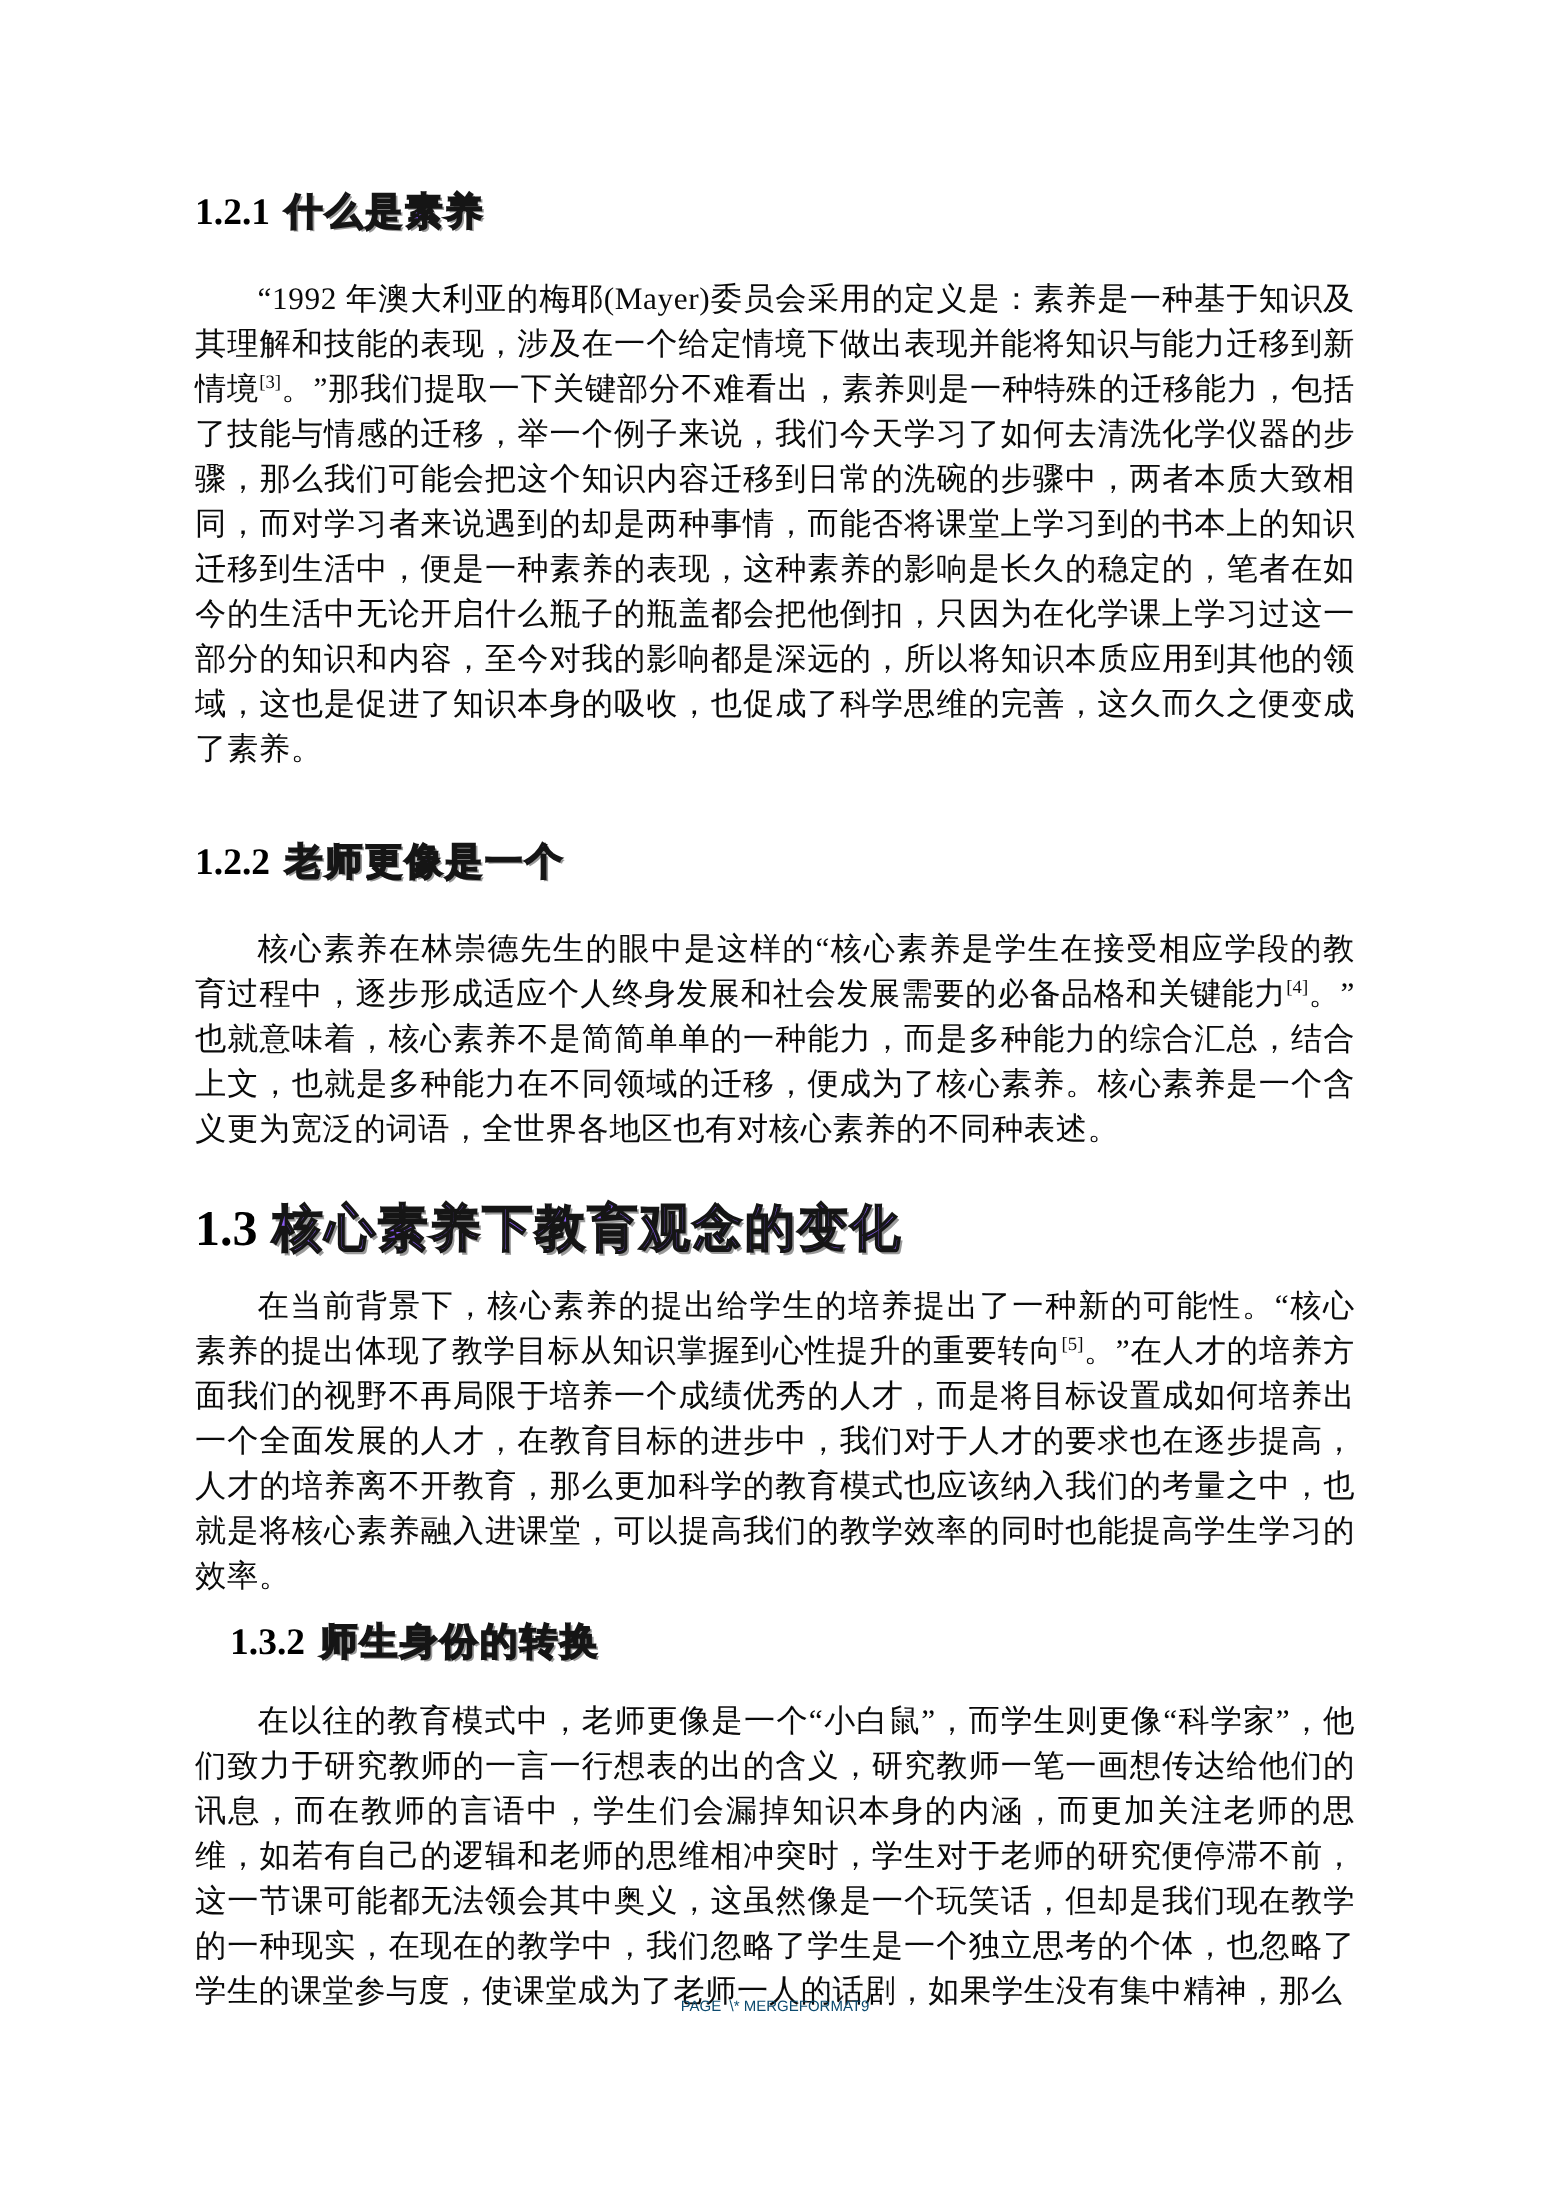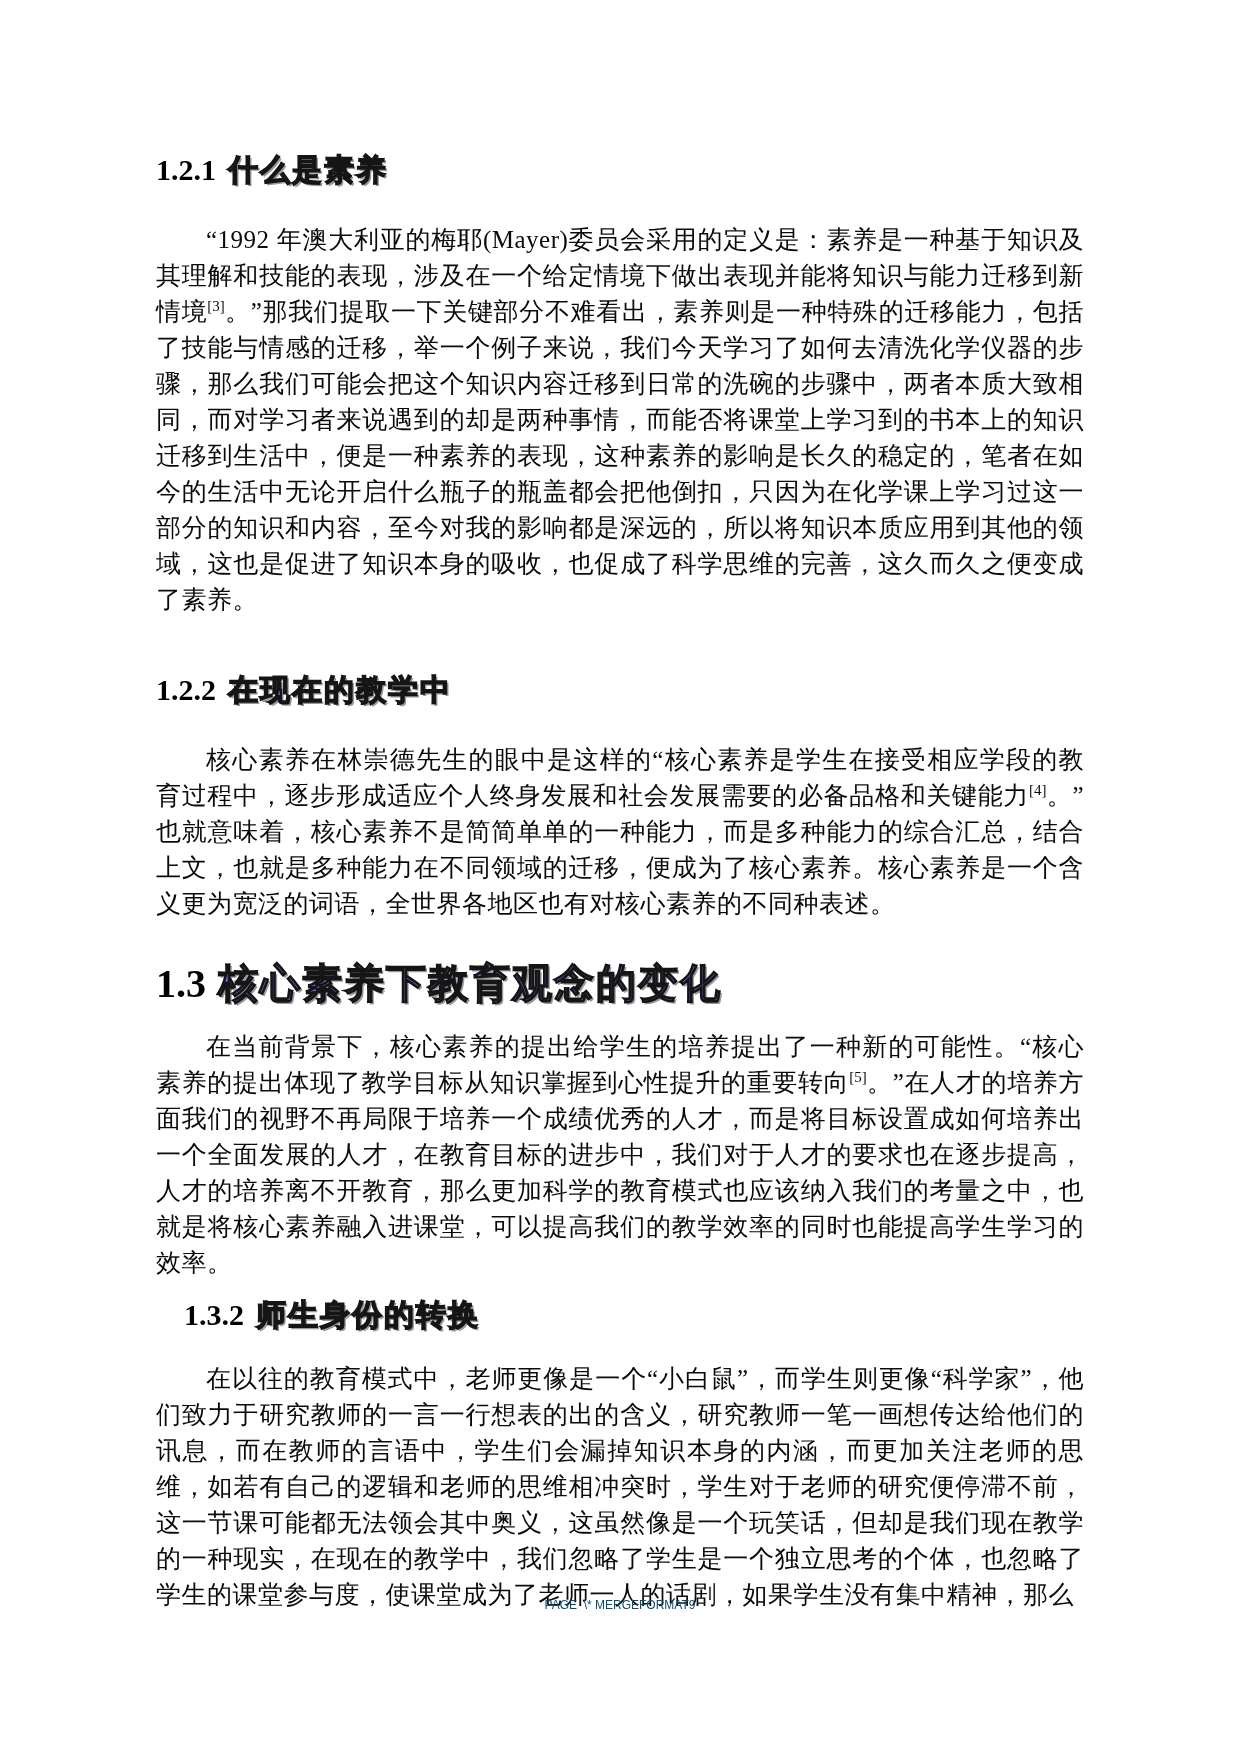--- a/index.html
+++ b/index.html
@@ -86,21 +86,21 @@
 <div class="page">
   <div class="content">
 
     <div class="h3 first">
       <span class="h-num">1.2.1</span><span class="h-cn">什么是素养</span>
     </div>
 
     <p class="para"><span>“1992 年澳大利亚的梅耶(Mayer)委员会采用的定义是：素养是一种基于知识及其理解和技能的表现，涉及在一个给定情境下做出表现并能将知识与能力迁移到新情境</span><sup class="cite">[3]</sup><span>。”那我们提取一下关键部分不难看出，素养则是一种特殊的迁移能力，包括了技能与情感的迁移，举一个例子来说，我们今天学习了如何去清洗化学仪器的步骤，那么我们可能会把这个知识内容迁移到日常的洗碗的步骤中，两者本质大致相同，而对学习者来说遇到的却是两种事情，而能否将课堂上学习到的书本上的知识迁移到生活中，便是一种素养的表现，这种素养的影响是长久的稳定的，笔者在如今的生活中无论开启什么瓶子的瓶盖都会把他倒扣，只因为在化学课上学习过这一部分的知识和内容，至今对我的影响都是深远的，所以将知识本质应用到其他的领域，这也是促进了知识本身的吸收，也促成了科学思维的完善，这久而久之便变成了素养。</span></p>
 
     <div class="h3">
-      <span class="h-num">1.2.2</span><span class="h-cn">在现在的教学中</span>
+      <span class="h-num">1.2.2</span><span class="h-cn">老师更像是一个</span>
     </div>
 
     <p class="para"><span>核心素养在林崇德先生的眼中是这样的“核心素养是学生在接受相应学段的教育过程中，逐步形成适应个人终身发展和社会发展需要的必备品格和关键能力</span><sup class="cite">[4]</sup><span>。”也就意味着，核心素养不是简简单单的一种能力，而是多种能力的综合汇总，结合上文，也就是多种能力在不同领域的迁移，便成为了核心素养。核心素养是一个含义更为宽泛的词语，全世界各地区也有对核心素养的不同种表述。</span></p>
 
     <div class="h2">
       <span class="h-num">1.3</span><span class="h-cn">核心素养下教育观念的变化</span>
     </div>
 
 
     <p class="para"><span>在当前背景下，核心素养的提出给学生的培养提出了一种新的可能性。“核心素养的提出体现了教学目标从知识掌握到心性提升的重要转向</span><sup class="cite">[5]</sup><span>。”在人才的培养方面我们的视野不再局限于培养一个成绩优秀的人才，而是将目标设置成如何培养出一个全面发展的人才，在教育目标的进步中，我们对于人才的要求也在逐步提高，人才的培养离不开教育，那么更加科学的教育模式也应该纳入我们的考量之中，也就是将核心素养融入进课堂，可以提高我们的教学效率的同时也能提高学生学习的效率。</span></p>

